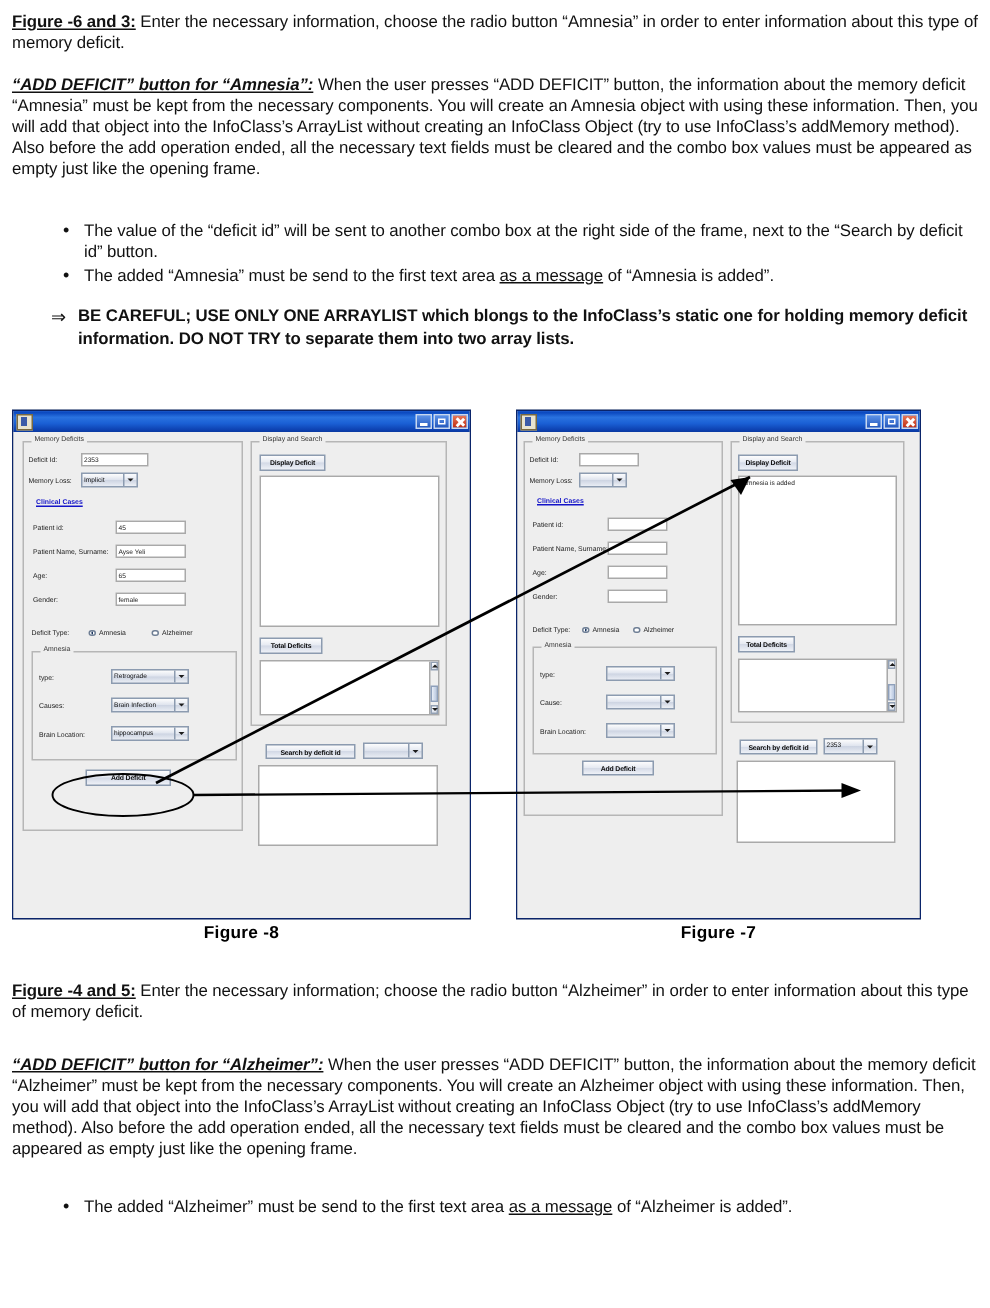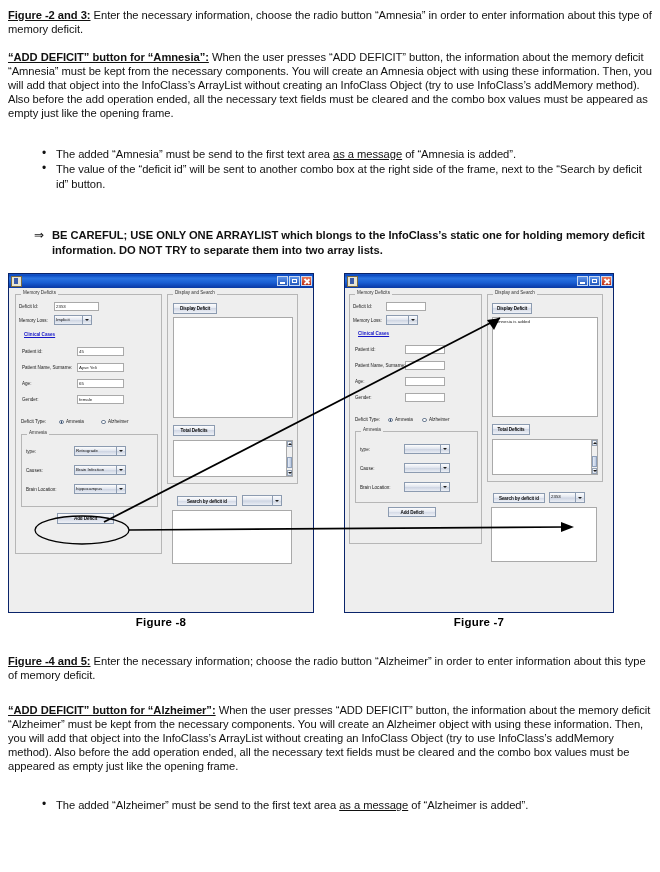--- a/index.html
+++ b/index.html
@@ -22,21 +22,21 @@
     left: 8px;
     width: 644px;
     font-size: 11.2px;
     line-height: 14.1px;
     color: #111;
     letter-spacing: -0.05px;
   }
   .para { margin: 0 0 0 0; text-align: left; }
   .b { font-weight: bold; }
   .u { text-decoration: underline; }
-  .biu { font-weight: bold; text-decoration: underline; text-align: right; }
+  .biu { font-weight: bold; font-style: italic; text-decoration: underline; text-align: right; }
 
   ul.bullets {
     margin: 0;
     padding: 0 0 0 34px;
     list-style: none;
   }
   ul.bullets li {
     position: relative;
     margin: 0 0 1px 0;
     padding-left: 14px;
@@ -298,42 +298,42 @@
   }
 
   
   .anno { position: absolute; left: 0; top: 0; width: 660px; height: 872px; pointer-events: none; }
 </style>
 </head>
 <body>
 
 <div class="doc-text" style="top:8px;">
   <p class="para">
-    <span class="b u">Figure -2 and 3:</span><span> Enter the necessary information, choose the radio button “Amnesia” in order to enter information about this type of memory deficit.</span>
+    <span class="b u">Figure -6 and 3:</span><span> Enter the necessary information, choose the radio button “Amnesia” in order to enter information about this type of memory deficit.</span>
   </p>
 </div>
 
 <div class="doc-text" style="top:50px;">
   <p class="para">
     <span class="biu">“ADD DEFICIT” button for “Amnesia”:</span><span> When the user presses “ADD DEFICIT” button, the information about the memory deficit “Amnesia” must be kept from the necessary components. You will create an Amnesia object with using these information. Then, you will add that object into the InfoClass’s ArrayList without creating an InfoClass Object (try to use InfoClass’s addMemory method). Also before the add operation ended, all the necessary text fields must be cleared and the combo box values must be appeared as empty just like the opening frame.</span>
   </p>
 </div>
 
 <div class="doc-text" style="top:147px;">
   <ul class="bullets">
     <li>
+      <span>The value of the “deficit id” will be sent to another combo box at the right side of the frame, next to the “Search by deficit id” button.</span>
+    </li>
+    <li>
       <span>The added “Amnesia” must be send to the first text area </span><span class="u">as a message</span><span> of “Amnesia is added”.</span>
     </li>
-    <li>
-      <span>The value of the “deficit id” will be sent to another combo box at the right side of the frame, next to the “Search by deficit id” button.</span>
-    </li>
   </ul>
 </div>
 
-<div class="doc-text" style="top:228px;">
+<div class="doc-text" style="top:204px;">
   <ul class="arrows">
     <li>
       <span>BE CAREFUL; USE ONLY ONE ARRAYLIST which blongs to the InfoClass’s static one for holding memory deficit information. DO NOT TRY to separate them into two array lists.</span>
     </li>
   </ul>
 </div>
 
 <div class="jwindow" style="left:8px; top:273px; width:306px; height:340px;">
   <div class="jtitlebar">
     <span class="app-icon"></span>

